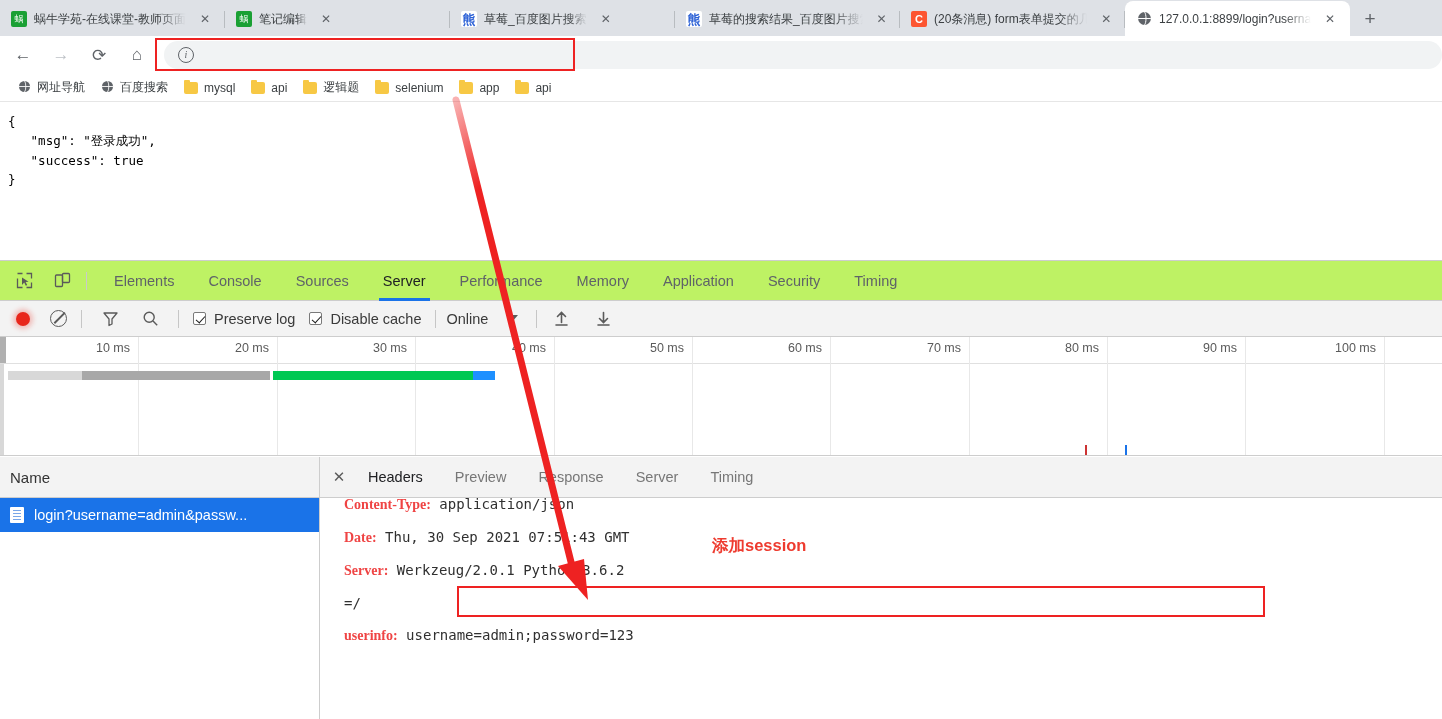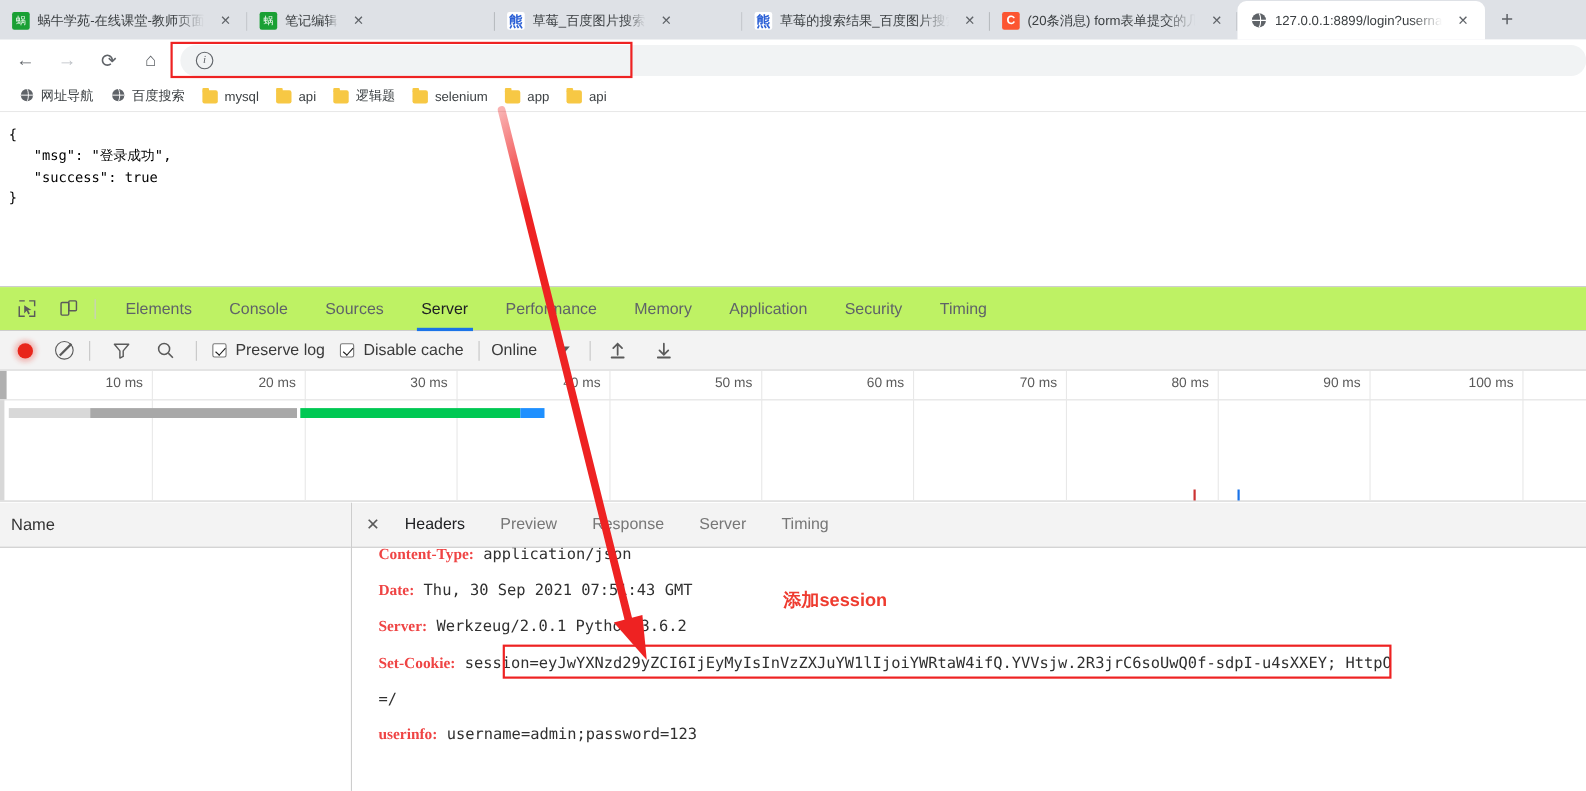--- a/index.html
+++ b/index.html
@@ -461,37 +461,40 @@
         <div class="wf-seg" style="left: 82px; width: 188px; background: rgb(168, 168, 168);"></div>
         <div class="wf-seg" style="left: 273px; width: 200px; background: rgb(0, 200, 83);"></div>
         <div class="wf-seg" style="left: 473px; width: 22px; background: rgb(30, 144, 255);"></div>
         <div class="tl-marker" style="left: 1085px; background: rgb(204, 51, 51);"></div>
         <div class="tl-marker" style="left: 1125px; background: rgb(26, 115, 232);"></div>
       </div>
 
     <div class="dt-bottom">
       <div class="namepane">
         <div class="pane-head">Name</div>
+        <div class="req-row">
+          <span class="doc-icon"></span>
+          <span>login?username=admin&amp;passw...</span>
+        </div>
       </div>
       <div class="detailpane">
         <div class="dt-subtabs">
           <div class="close-x">✕</div>
           <div id="subtabs-holder" style="display:flex;align-items:center;justify-content:flex-end;">
               <div class="subtab active">Headers</div>
               <div class="subtab">Preview</div>
               <div class="subtab">Response</div>
               <div class="subtab">Server</div>
               <div class="subtab">Timing</div>
             </div>
         </div>
         <div class="headers" id="headers-holder">
             <div class="hrow" style="margin-top: -14px;"><span class="hkey">Content-Type:</span><span> application/json</span></div>
             <div class="hrow"><span class="hkey">Date:</span><span> Thu, 30 Sep 2021 07:51:43 GMT</span></div>
             <div class="hrow"><span class="hkey">Server:</span><span> Werkzeug/2.0.1 Python/3.6.2</span></div>
-            <div class="hrow"><span class="hkey">Set-Cookie:</span><span> session=eyJwYXNzd29yZCI6IjEyMyIsInVzZXJuYW1lIjoiYWRtaW4ifQ.YVVsjw.2R3jrC6soUwQ0f-sdpI-u4sXXEY; HttpO</span></div>
             <div class="hrow"><span>=/</span></div>
             <div class="hrow"><span class="hkey">userinfo:</span><span> username=admin;password=123</span></div>
           </div>
       </div>
     </div>
   </div>
 
   <div class="anno-layer">
     <div class="anno-box" style="left:155px; top:38px; width:420px; height:33px;"></div>
     <div class="anno-box" style="left:457px; top:586px; width:808px; height:31px;"></div>

